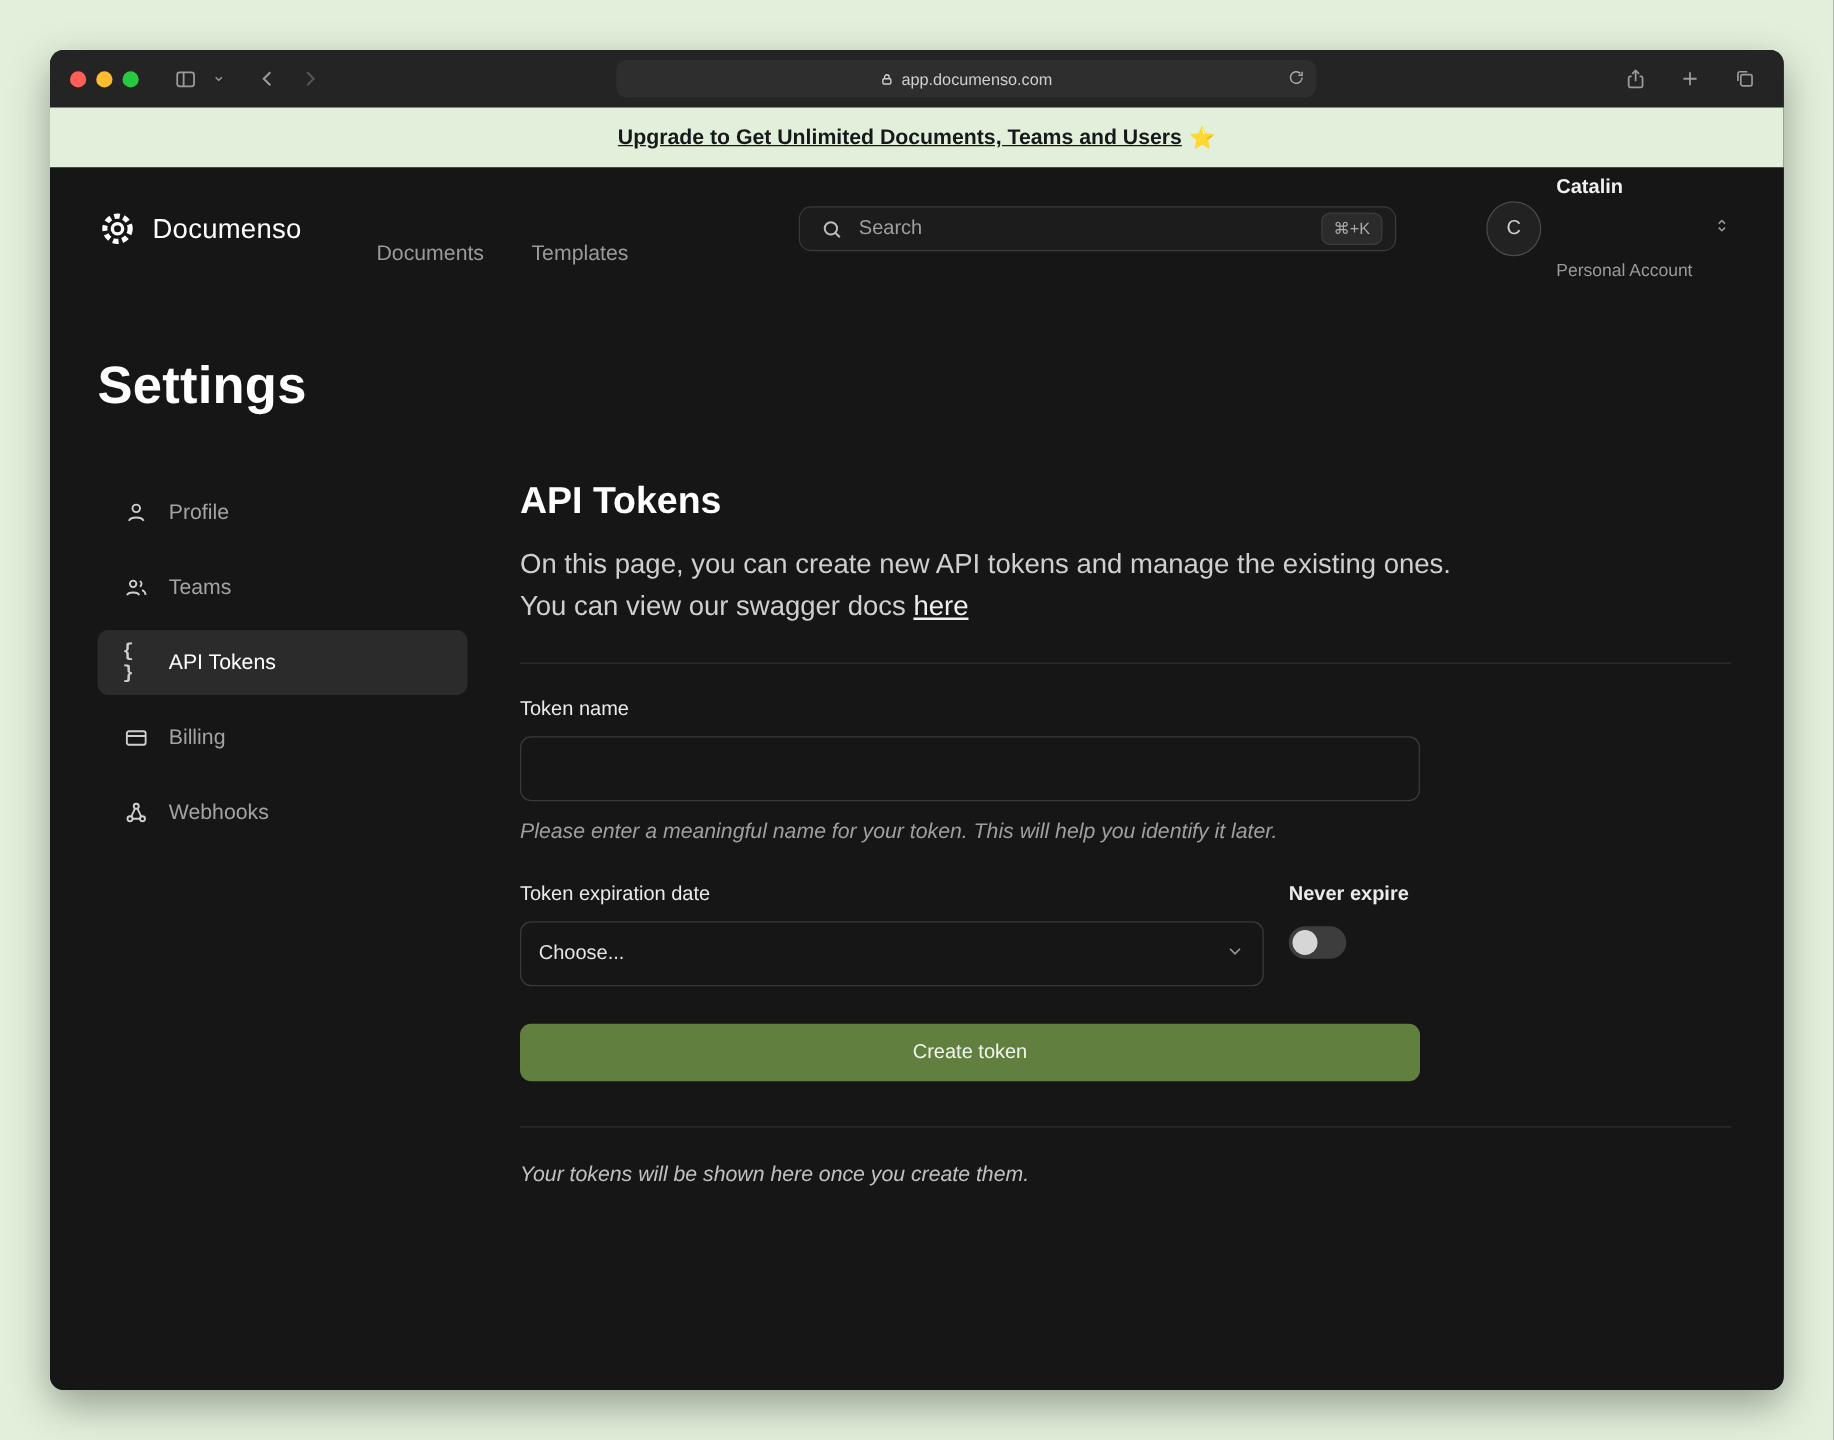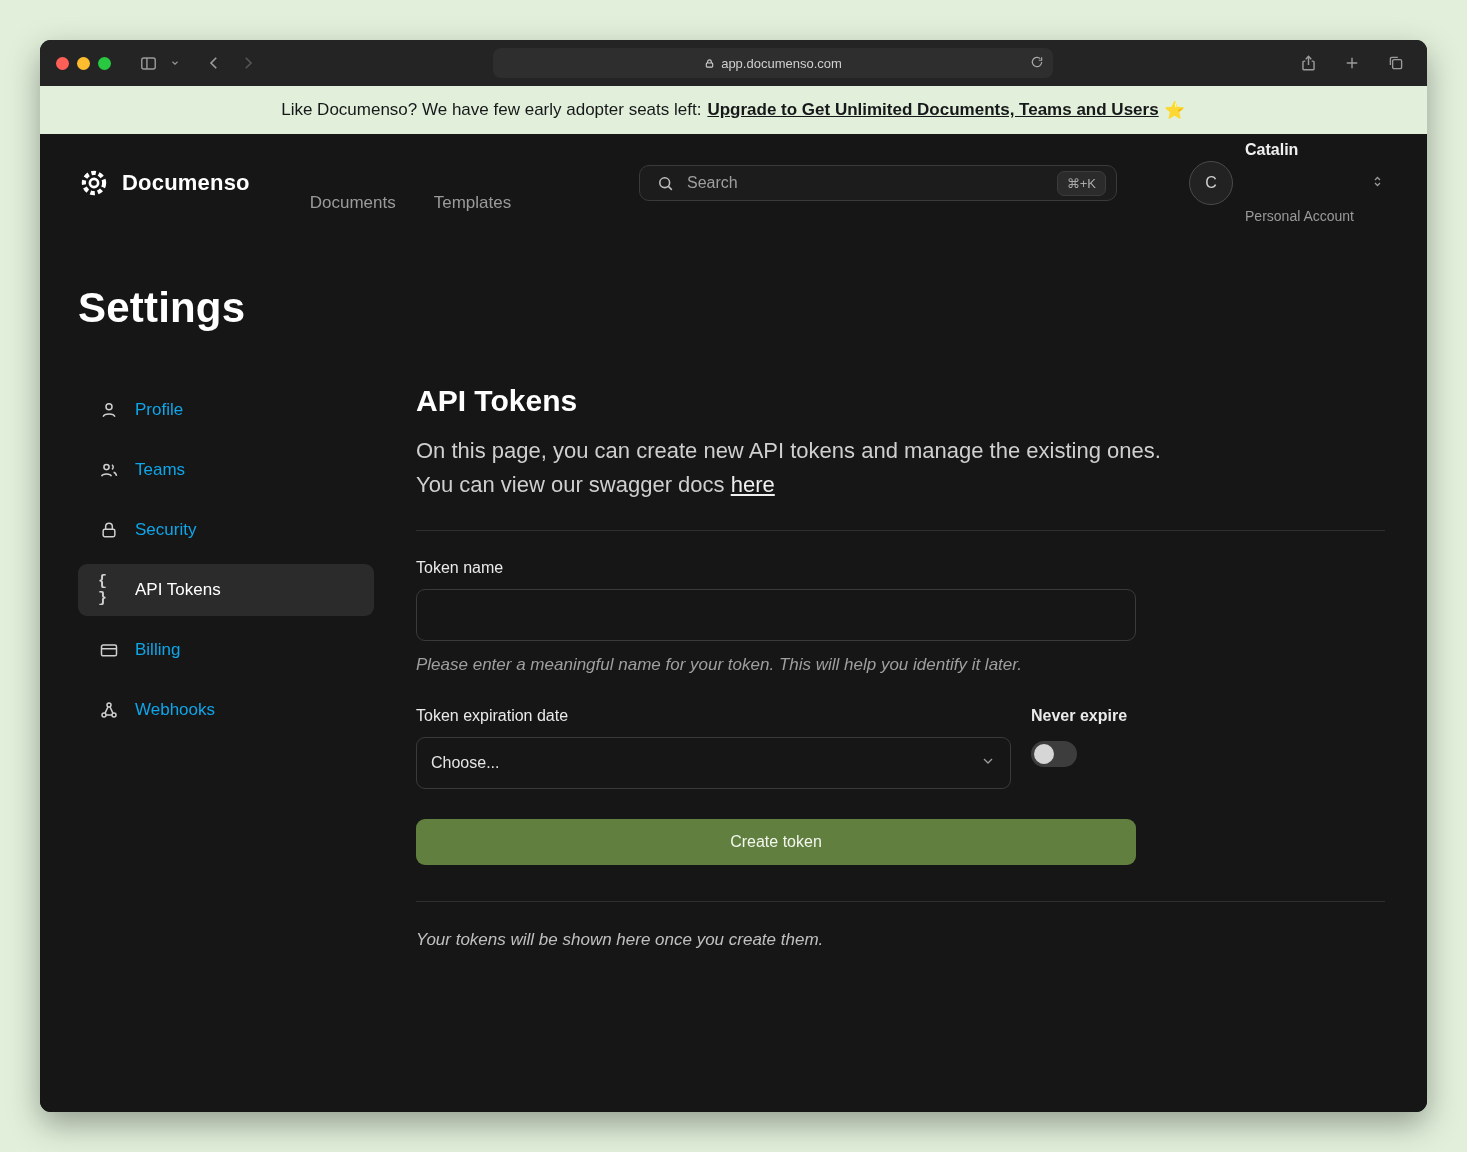--- a/index.html
+++ b/index.html
@@ -44,21 +44,21 @@
     height:48px; background:#e2f0db; flex:0 0 auto;
     display:flex; align-items:center; justify-content:center;
     color:#17181a; font-size:17px; font-weight:500; gap:6px;
   }
   .banner a { color:#17181a; font-weight:600; text-decoration:underline; }
 
   
   .app { flex:1; background:#161616; color:#ededed; overflow:hidden; }
   .app-header { height:98px; display:flex; align-items:center; padding:0 42px 0 38px; }
   .brand { display:flex; align-items:center; gap:12px; }
-  .brand-name { font-size:22px; font-weight:700; letter-spacing:.2px; color:#fff; }
+  .brand-name { font-size:22px; font-weight:400; letter-spacing:.2px; color:#fff; }
   .top-nav { display:flex; gap:38px; margin-left:60px; }
   .top-nav .nav-link { color:#9a9a9a; font-size:17px; font-weight:500; cursor:pointer;margin-top:40px; }
   .search-pill {
     margin-left:auto; width:478px; height:36px;
     border:1px solid #3a3a3a; border-radius:10px; background:#1c1c1c;
     display:flex; align-items:center; padding:0 10px 0 16px; gap:12px;
   }
   .search-pill .search-text { color:#9f9f9f; font-size:16px; flex:1; }
   .kbd {
     background:#2b2b2b; border:1px solid #3c3c3c; border-radius:7px;
@@ -78,21 +78,21 @@
 
   
   .main { padding:52px 42px 0 38px; }
   .page-title { font-size:42px; font-weight:700; color:#fff; margin-bottom:52px; letter-spacing:.2px; }
   .layout { display:flex; align-items:flex-start; }
 
   .side-nav { width:296px; flex:0 0 auto; }
   .side-item {
     height:52px; display:flex; align-items:center; gap:15px;
     padding:0 20px; border-radius:9px; margin-bottom:8px;
-    color:#0ea5e9; font-size:17px; cursor:pointer;
+    color:#a3a3a3; font-size:17px; cursor:pointer;
   }
   .side-item.active { background:#2b2b2b; color:#fff; }
   .side-item .s-icon { width:22px; display:flex; justify-content:center; color:#cfcfcf; }
   .braces-glyph { font-family:"Liberation Mono","DejaVu Sans Mono",monospace; font-size:15px; font-weight:700; letter-spacing:-1px; }
 
   .content { flex:1; margin-left:42px; }
   .content-title { font-size:30px; font-weight:700; color:#fff; margin-bottom:16px; }
   .content-desc { font-size:22px; color:#cfcfcf; line-height:1.55; }
   .content-desc a { color:#f0f0f0; text-decoration:underline; }
   .divider { border:none; border-top:1px solid #2f2f2f; margin:28px 0; }
@@ -198,21 +198,20 @@
       <div class="chrome-btn">
         <svg width="18" height="18" viewBox="0 0 24 24" fill="none" stroke="currentColor" stroke-width="1.8">
             <rect x="7.5" y="7.5" width="12" height="12" rx="2"></rect>
             <path d="M4.5 14.5v-8a2 2 0 0 1 2-2h8"></path>
           </svg>
       </div>
     </div>
   </div>
 
   <div class="banner">
-    <span>Like Documenso? We have few early adopter seats left:</span>
     <a href="#">Upgrade to Get Unlimited Documents, Teams and Users</a>
     <span>⭐</span>
   </div>
 
   <div class="app">
 
     <div class="app-header">
       <div class="brand">
         <svg width="32" height="32" viewBox="0 0 24 24">
           <circle cx="12" cy="12" r="7.6" fill="none" stroke="#ffffff" stroke-width="3.1" stroke-dasharray="3.4 2.2"></circle>
@@ -267,29 +266,20 @@
           <div class="side-item">
             <span class="s-icon">
               <svg width="20" height="20" viewBox="0 0 24 24" fill="none" stroke="currentColor" stroke-width="1.8">
                   <circle cx="9" cy="8.5" r="3.1"></circle>
                   <path d="M3.2 19.5c1-3.6 10.6-3.6 11.6 0"></path>
                   <path d="M15.5 5.8a3.1 3.1 0 0 1 0 5.4"></path>
                   <path d="M17.5 14.6c2 .6 3.2 2.2 3.5 4.4"></path>
                 </svg>
             </span>
             <span>Teams</span>
-          </div>
-          <div class="side-item">
-            <span class="s-icon">
-              <svg width="20" height="20" viewBox="0 0 24 24" fill="none" stroke="currentColor" stroke-width="1.8">
-                  <rect x="5" y="11" width="14" height="9" rx="2"></rect>
-                  <path d="M8 11V8a4 4 0 0 1 8 0v3"></path>
-                </svg>
-            </span>
-            <span>Security</span>
           </div>
           <div class="side-item active">
             <span class="s-icon braces-glyph">{ }</span>
             <span>API Tokens</span>
           </div>
           <div class="side-item">
             <span class="s-icon">
               <svg width="20" height="20" viewBox="0 0 24 24" fill="none" stroke="currentColor" stroke-width="1.8">
                   <rect x="3" y="6" width="18" height="13" rx="2"></rect>
                   <path d="M3 10.5h18"></path>

